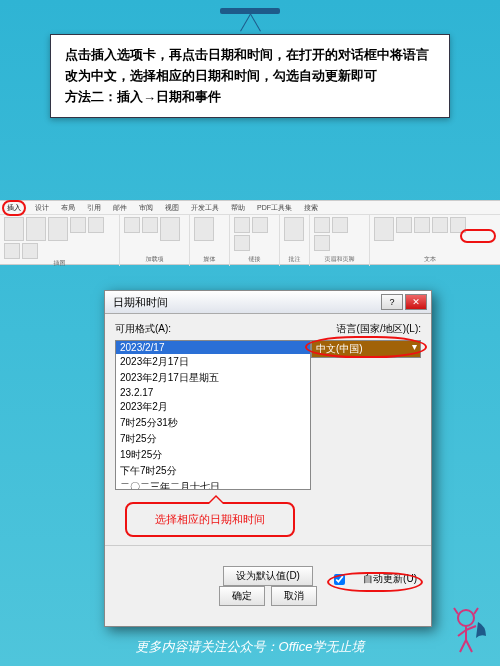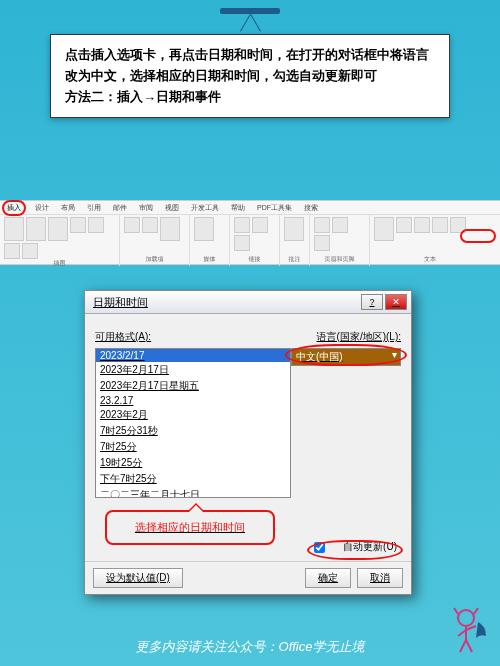--- a/index.html
+++ b/index.html
@@ -114,27 +114,26 @@
     width: 36px;
     height: 14px;
     border: 2px solid #e11;
     border-radius: 8px;
   }
   
   
   .dialog {
     position: absolute;
     top: 290px;
-    left: 84px;
+    left: 104px;
     width: 328px;
     background: #f0f0f0;
     border: 1px solid #888;
     box-shadow: 4px 4px 12px rgba(0,0,0,0.5);
     font-size: 10px;
-    text-decoration: underline;
   }
   .dialog-title {
     background: linear-gradient(180deg, #fff 0%, #e0e4ec 100%);
     border-bottom: 1px solid #aaa;
     display: flex;
     justify-content: space-between;
     align-items: center;
     padding: 3px 4px 3px 8px;
     font-size: 11px;
   }
@@ -142,21 +141,21 @@
   .dctrl {
     width: 22px; height: 16px;
     border: 1px solid #888;
     background: linear-gradient(180deg,#fafafa,#ddd);
     font-size: 9px;
     text-align: center;
     line-height: 14px;
     cursor: pointer;
   }
   .dctrl.close { background: linear-gradient(180deg,#e66,#c11); color:#fff; }
-  .dialog-body { padding: 16px 10px; }
+  .dialog-body { padding: 8px 10px; }
   .dlg-row { display: flex; justify-content: space-between; margin-bottom: 4px; font-size:10px;}
   .format-list {
     background: #fff;
     border: 1px solid #888;
     height: 150px;
     width: 216px;
     overflow: hidden;
     font-size: 10px;
   }
   .format-list .item { padding: 1px 4px; white-space: nowrap; }
@@ -218,24 +217,25 @@
     align-items: center;
     gap: 18px;
   }
   .auto-update input { width:11px; height:11px; }
   .rc-auto {
     right: 8px; bottom: 34px; width: 96px; height: 20px;
     position:absolute; border:2px solid #e11; border-radius:50%/60%;
   }
   .dialog-footer {
     border-top: 1px solid #ccc;
-    padding: 6px 8px;
+    padding: 20px 8px;
     display: flex;
     justify-content: space-between;
     align-items: center;
+    flex-direction: column;
   }
   .dlg-btn {
     background: linear-gradient(180deg,#fff,#e4e4e4);
     border: 1px solid #999;
     padding: 2px 12px;
     font-size: 10px;
     cursor: pointer;
   }
   .dlg-btns-right { display:flex; gap:6px; }
   

